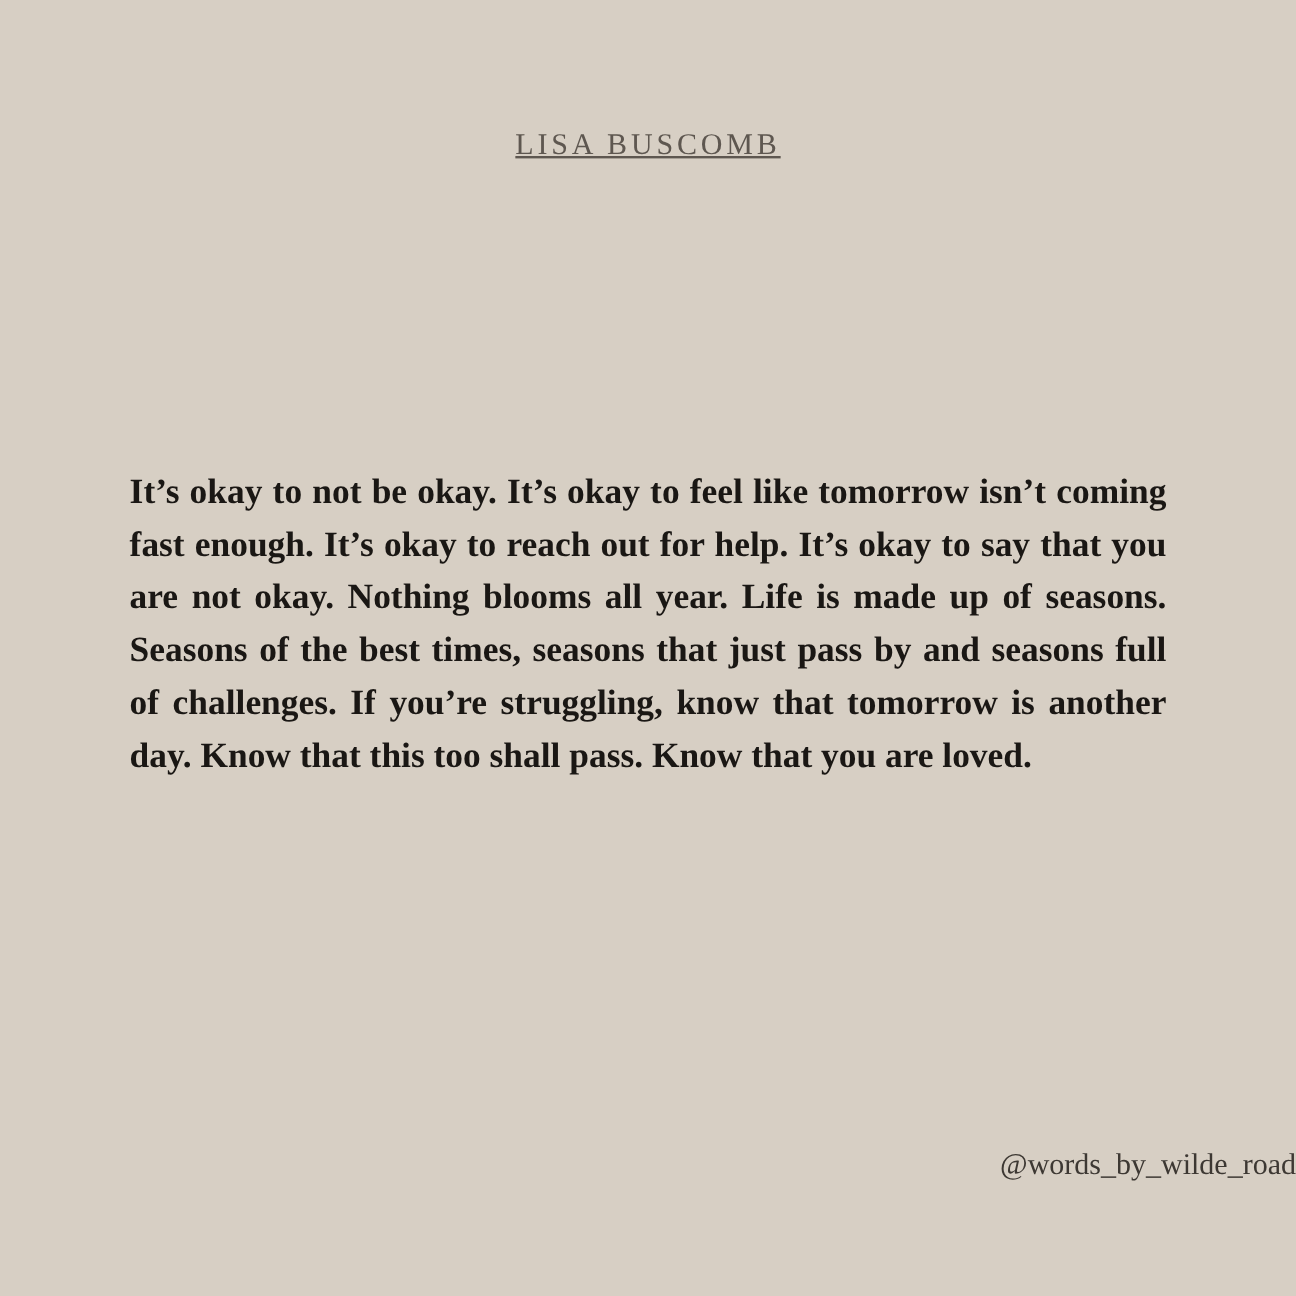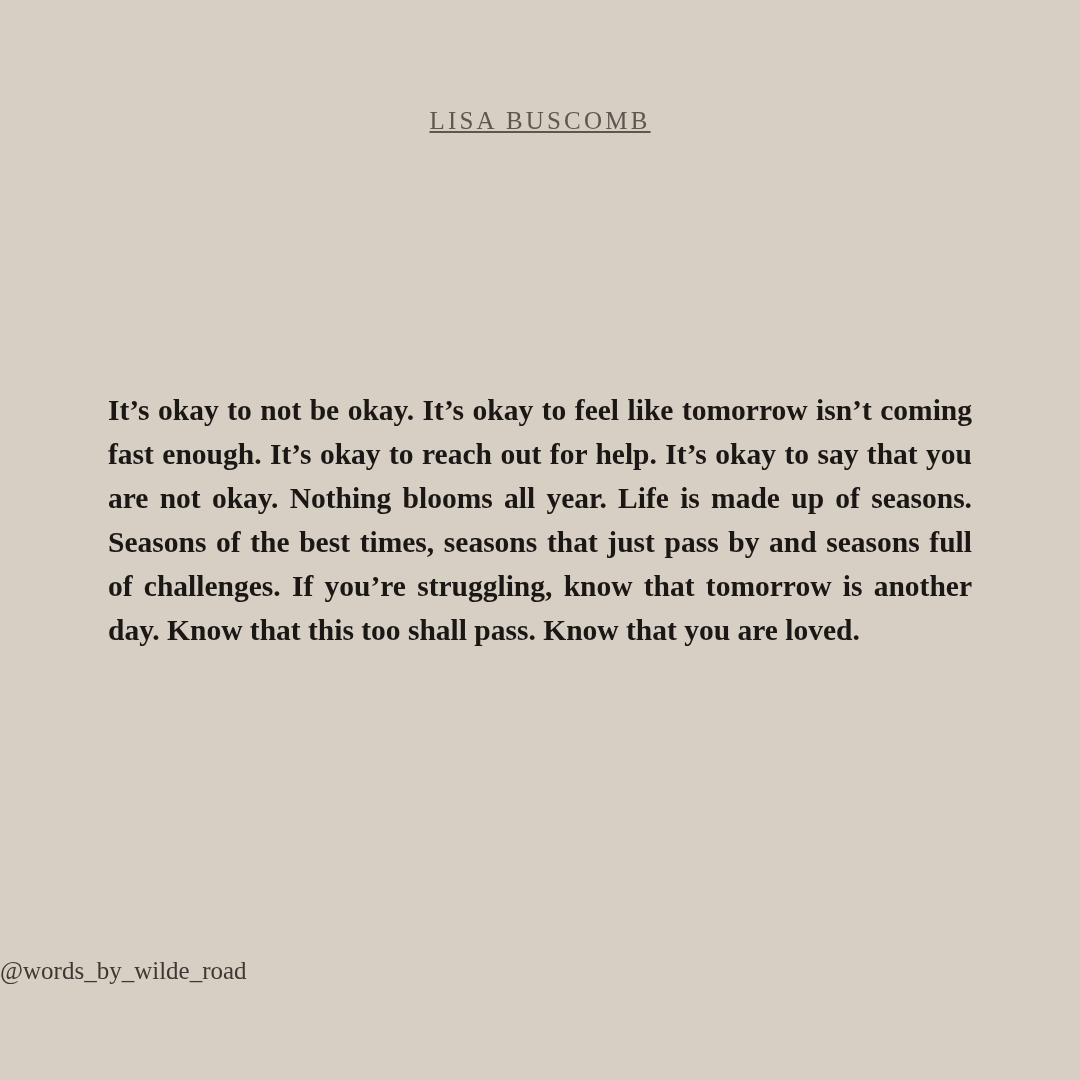--- a/index.html
+++ b/index.html
@@ -38,21 +38,21 @@
       text-align: justify;
       text-align-last: left;
       word-spacing: 0px;
       font-weight: bold;
     }
     .handle {
       position: absolute;
       top: 954px;
       left: 0;
       width: 1080px;
-      text-align: left;
+      text-align: right;
       font-size: 25px;
       color: #3d3833;
       line-height: 34px;
     }
   </style>
 </head>
 <body>
 
 <div class="author">LISA BUSCOMB</div>
 

